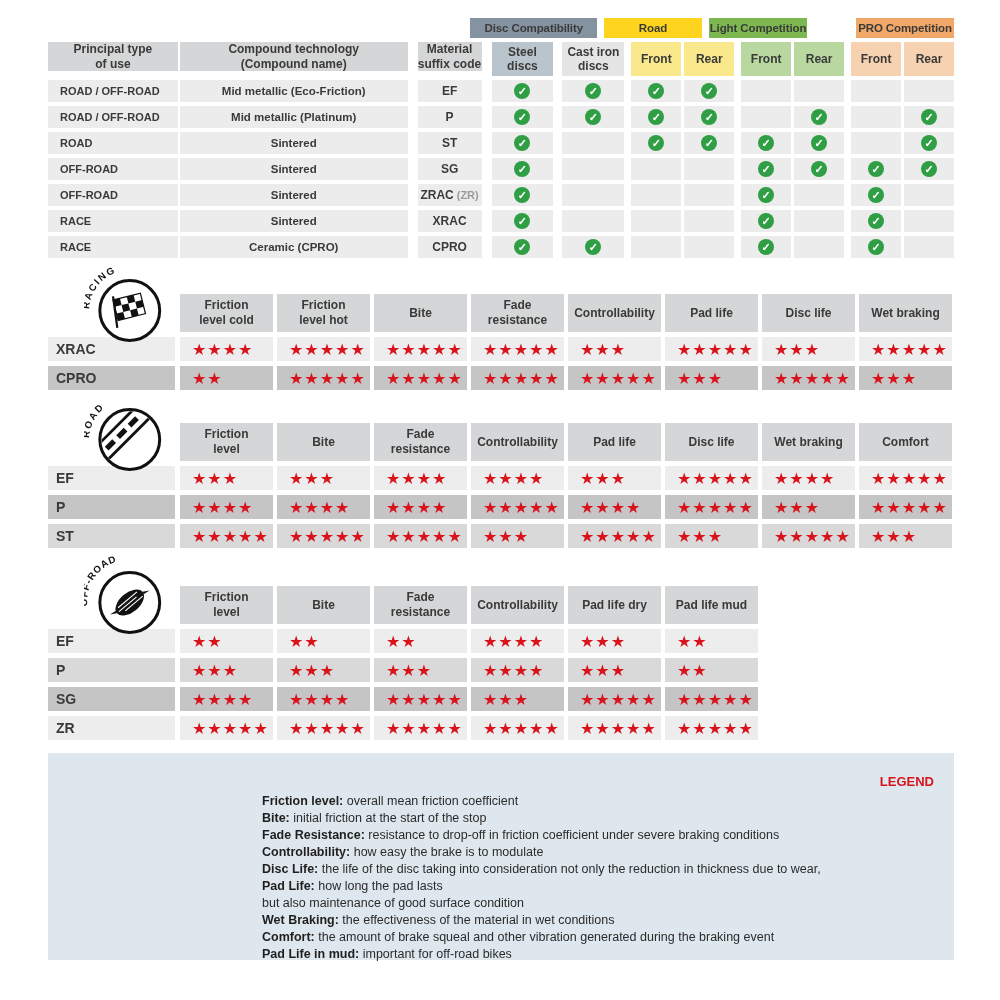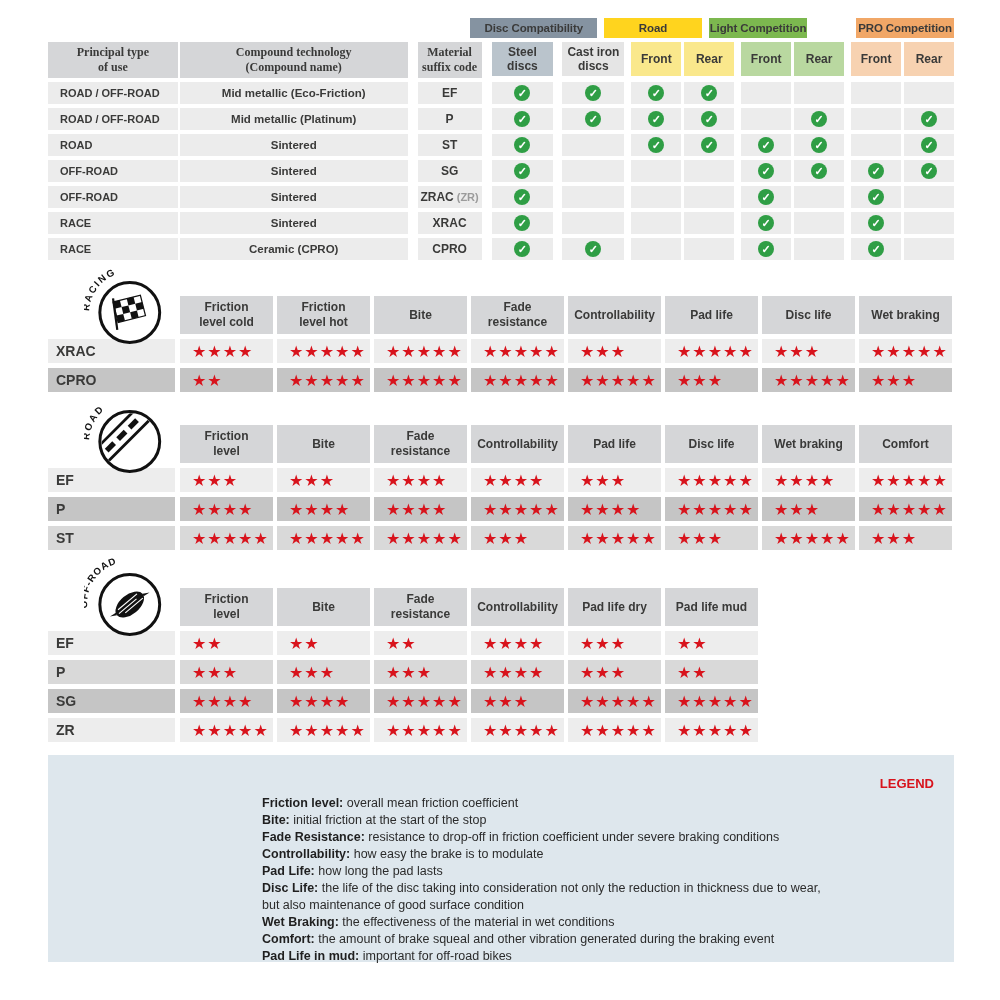--- a/index.html
+++ b/index.html
@@ -13,21 +13,21 @@
   .spacer{width:444px;}
   .gcell{height:20px;display:flex;align-items:center;justify-content:center;
          font-size:11.5px;font-weight:700;letter-spacing:-0.1px;}
   .gc0{width:133px;margin-right:7px;}
   .gc1,.gc2{width:103px;margin-right:7px;}
   .gc3{width:103px;margin-left:42px;}
 
   .sub-row{margin-bottom:4px;}
   .hcell{background:var(--hcell,#d5d6d8);display:flex;align-items:center;justify-content:center;
          text-align:center;font-size:12px;font-weight:700;line-height:1.25;white-space:pre-line;}
-  .sub-row > .hcell{height:36px;font-family:Liberation Serif, serif;}
+  .sub-row > .hcell{height:29px;}
   .scell{height:34px;display:flex;align-items:center;justify-content:center;text-align:center;
          font-size:12px;font-weight:700;line-height:1.2;white-space:pre-line;}
 
   .use-col{width:130px;margin-right:2px;}
   .tech-col{width:228px;margin-right:10px;}
   .code-col{width:64px;margin-right:10px;}
 
   .crow{margin-bottom:4px;}
   .crow .cell{background:var(--cell,#ececec);height:22px;display:flex;align-items:center;justify-content:center;}
   .crow .use-cell, .crow .cell.use-col{justify-content:flex-start;padding-left:12px;box-sizing:border-box;
@@ -457,22 +457,22 @@
         </div>
     </section>
 
     <section class="legend">
       <div class="legend-title">LEGEND</div>
       <div id="legend-items">
           <div class="lline"><span class="lterm">Friction level:</span><span class="ldesc"> overall mean friction coefficient</span></div>
           <div class="lline"><span class="lterm">Bite:</span><span class="ldesc"> initial friction at the start of the stop</span></div>
           <div class="lline"><span class="lterm">Fade Resistance:</span><span class="ldesc"> resistance to drop-off in friction coefficient under severe braking conditions</span></div>
           <div class="lline"><span class="lterm">Controllability:</span><span class="ldesc"> how easy the brake is to modulate</span></div>
+          <div class="lline"><span class="lterm">Disc Life:</span><span class="ldesc"> the life of the disc taking into consideration not only the reduction in thickness due to wear,</span></div>
           <div class="lline"><span class="lterm">Pad Life:</span><span class="ldesc"> how long the pad lasts</span></div>
-          <div class="lline"><span class="lterm">Disc Life:</span><span class="ldesc"> the life of the disc taking into consideration not only the reduction in thickness due to wear,</span></div>
           <div class="lline"><span class="ldesc">but also maintenance of good surface condition</span></div>
           <div class="lline"><span class="lterm">Wet Braking:</span><span class="ldesc"> the effectiveness of the material in wet conditions</span></div>
           <div class="lline"><span class="lterm">Comfort:</span><span class="ldesc"> the amount of brake squeal and other vibration generated during the braking event</span></div>
           <div class="lline"><span class="lterm">Pad Life in mud:</span><span class="ldesc"> important for off-road bikes</span></div>
         </div>
     </section>
 
   </div>
 </div>
 

